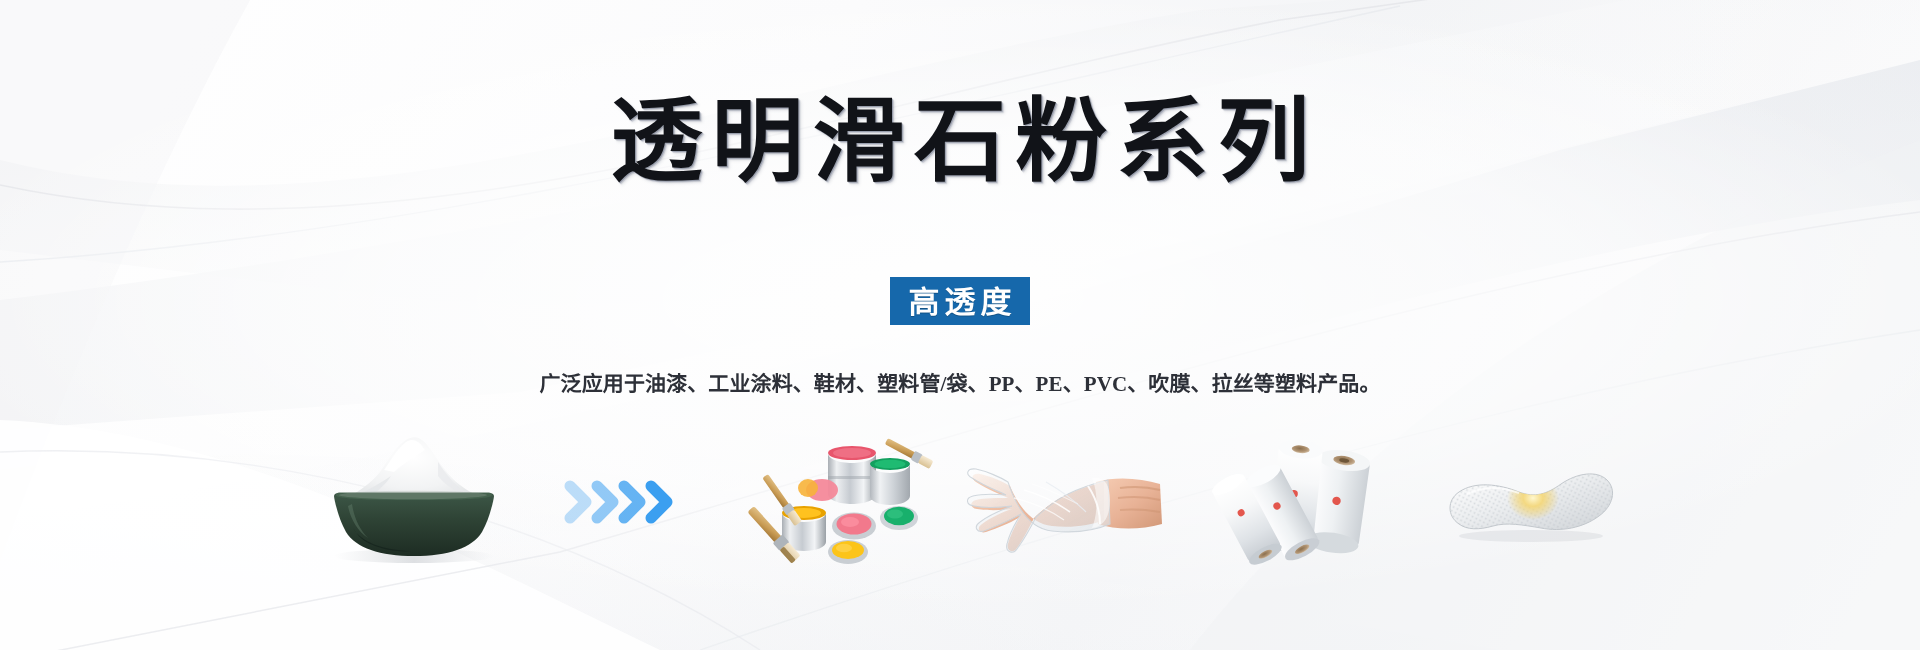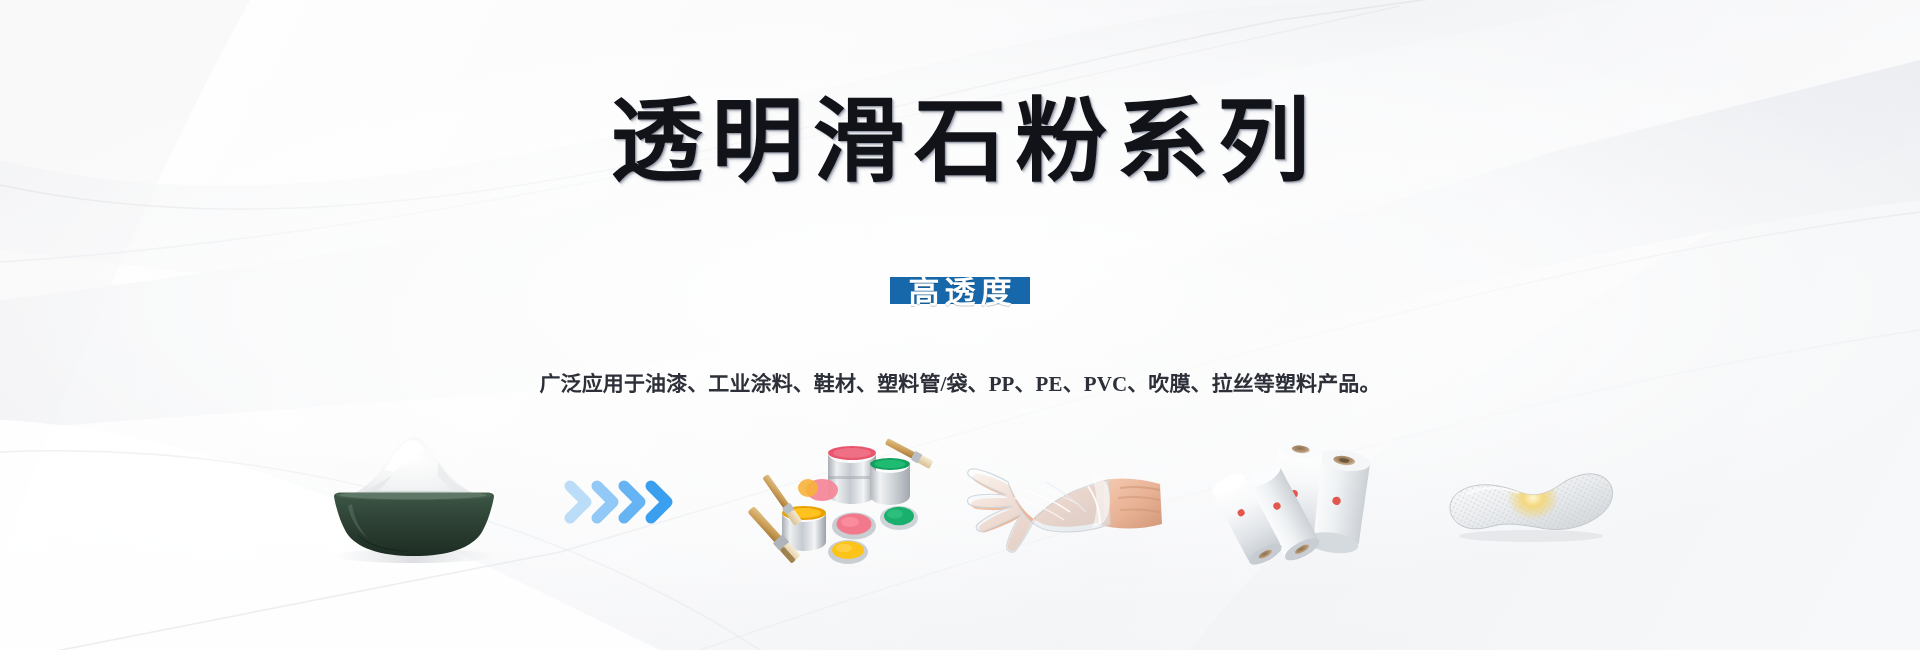--- a/index.html
+++ b/index.html
@@ -48,21 +48,21 @@
     display:flex;justify-content:center;align-items:flex-start;
     gap:110px;
   }
   .badge{
     background:#1668ab;
     color:#ffffff;
     font-family:"Liberation Serif","DejaVu Serif",serif;
     font-size:31px;font-weight:700;
     letter-spacing:.16em;text-indent:.16em;
     padding:6px 14px 9px;
-    height:27px;box-sizing:border-box;
+    height:48px;box-sizing:border-box;
     display:flex;align-items:center;justify-content:center;
     white-space:nowrap;
     text-shadow:0 1px 0 rgba(0,0,0,.22);
   }
 
   .subtitle{
     position:absolute;left:0;right:0;top:371px;
     text-align:center;
     font-family:"Liberation Serif","DejaVu Serif",serif;
     font-size:21px;line-height:1.3;font-weight:600;

